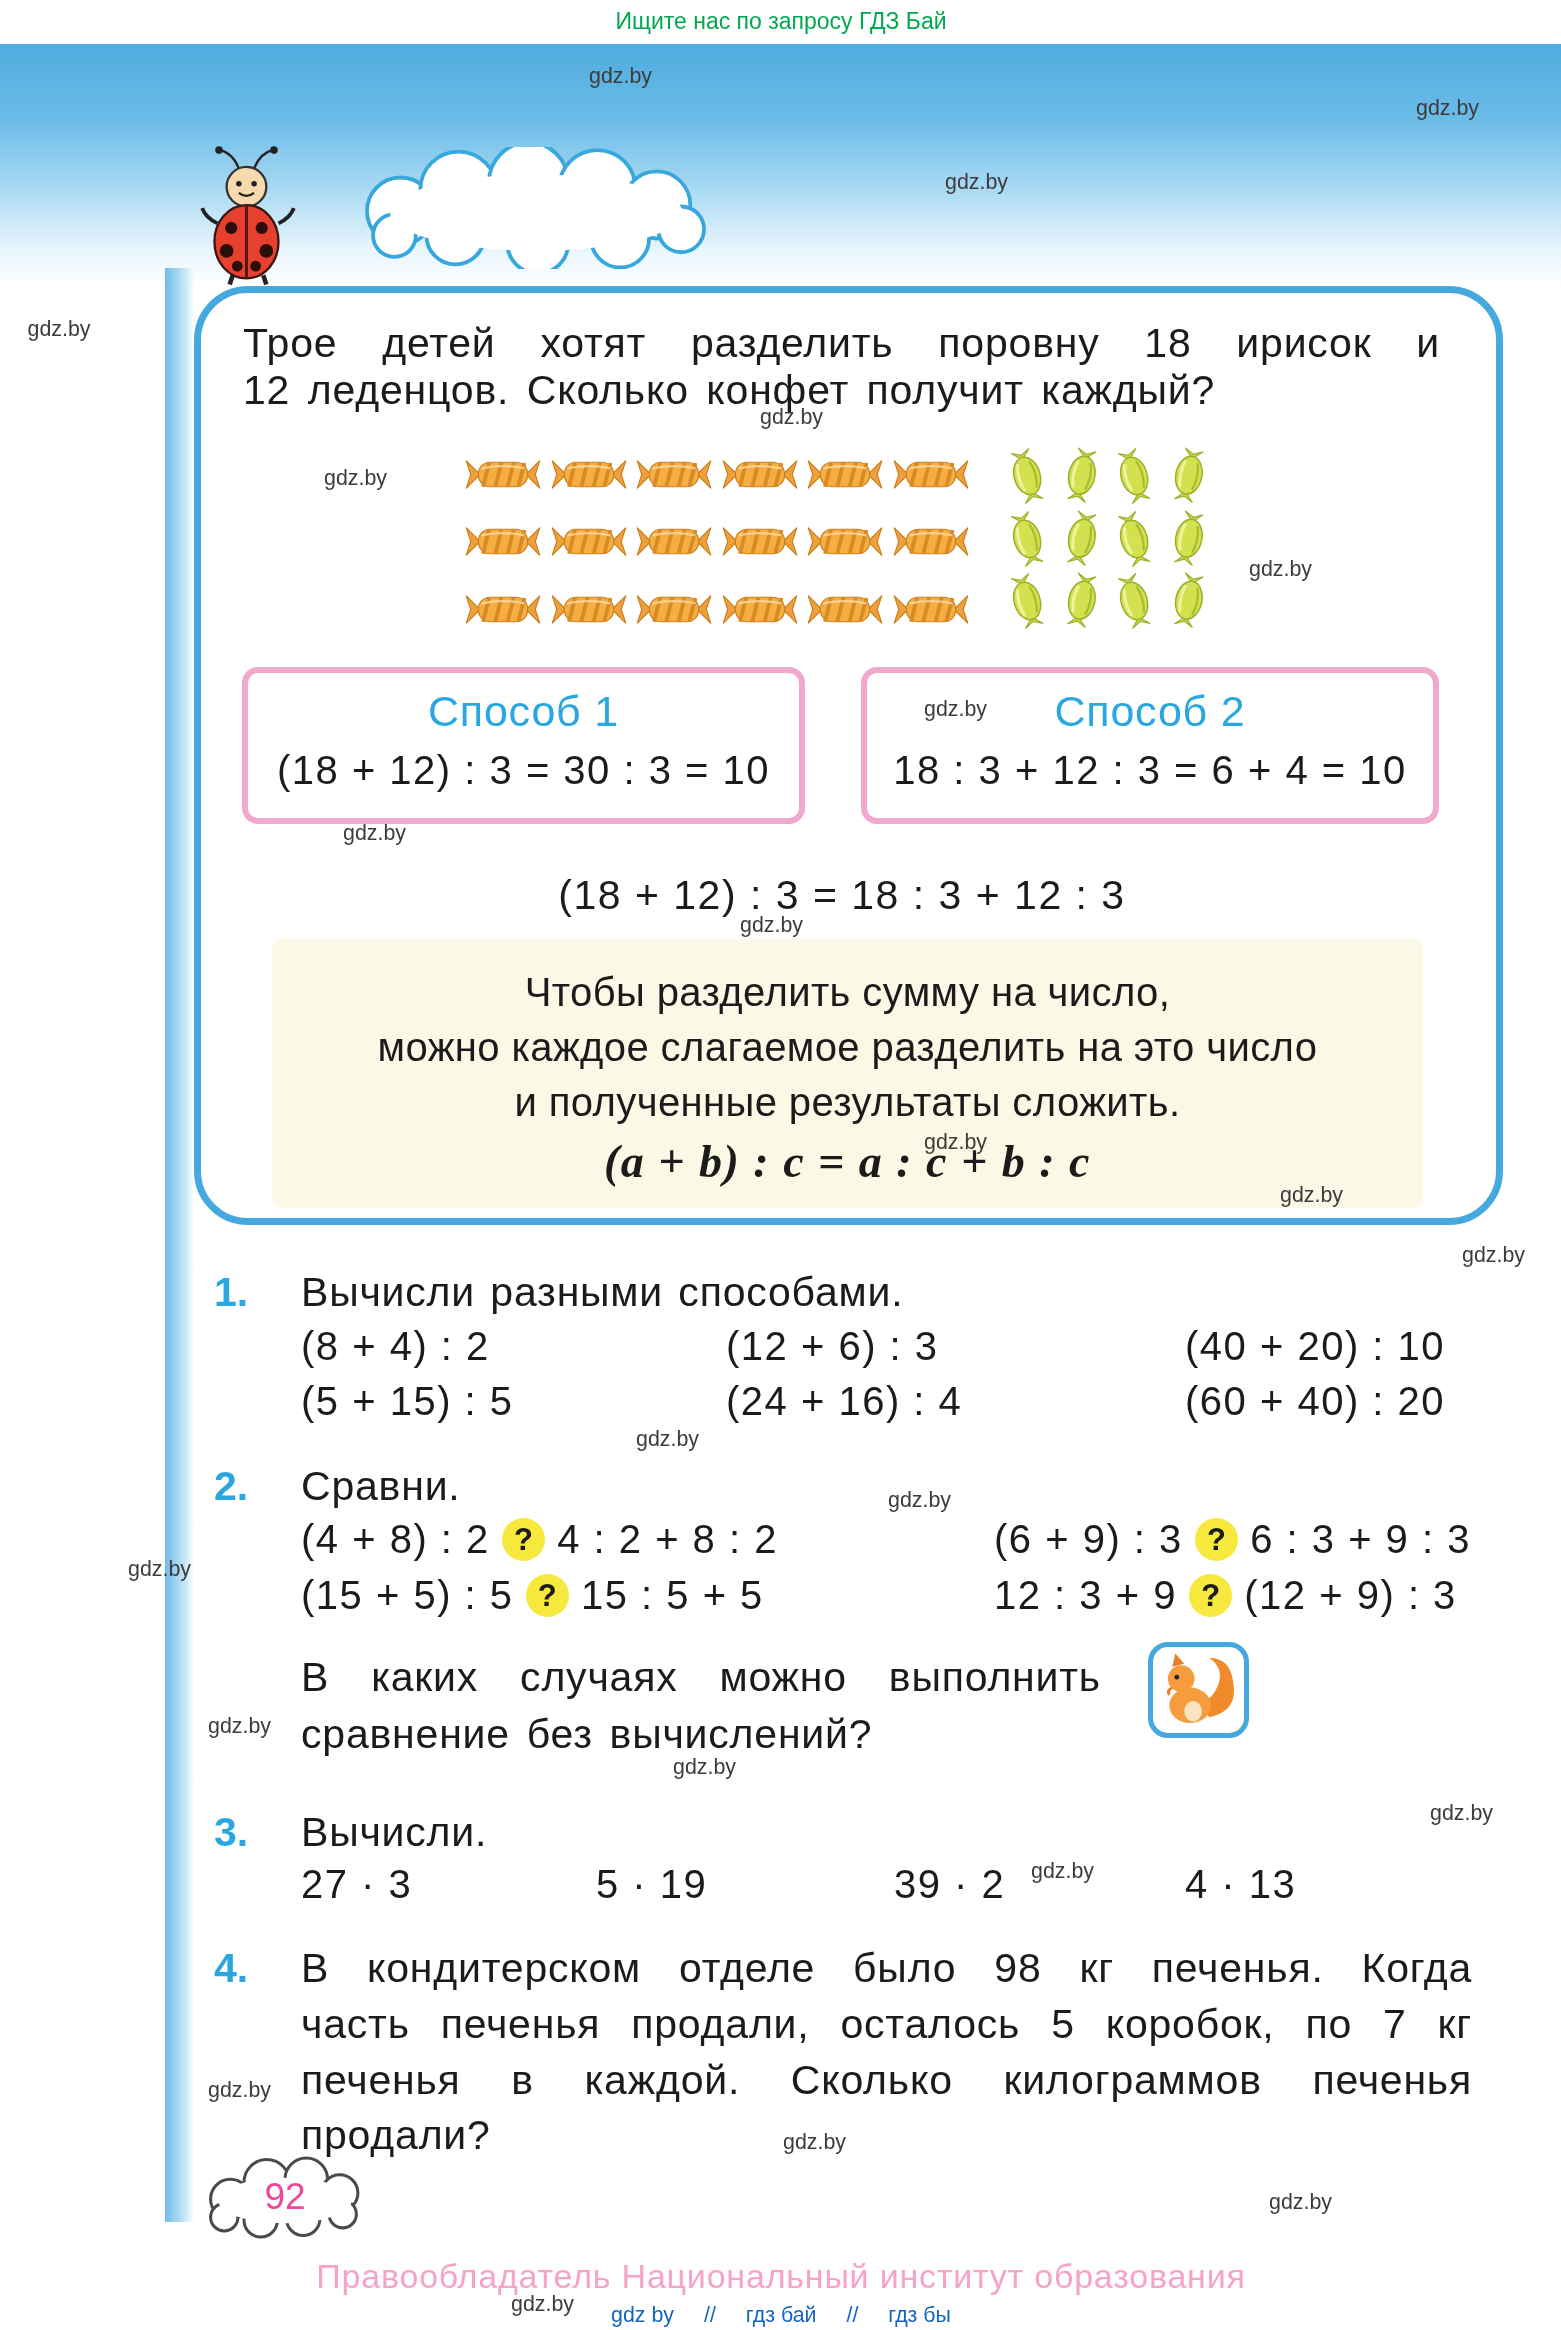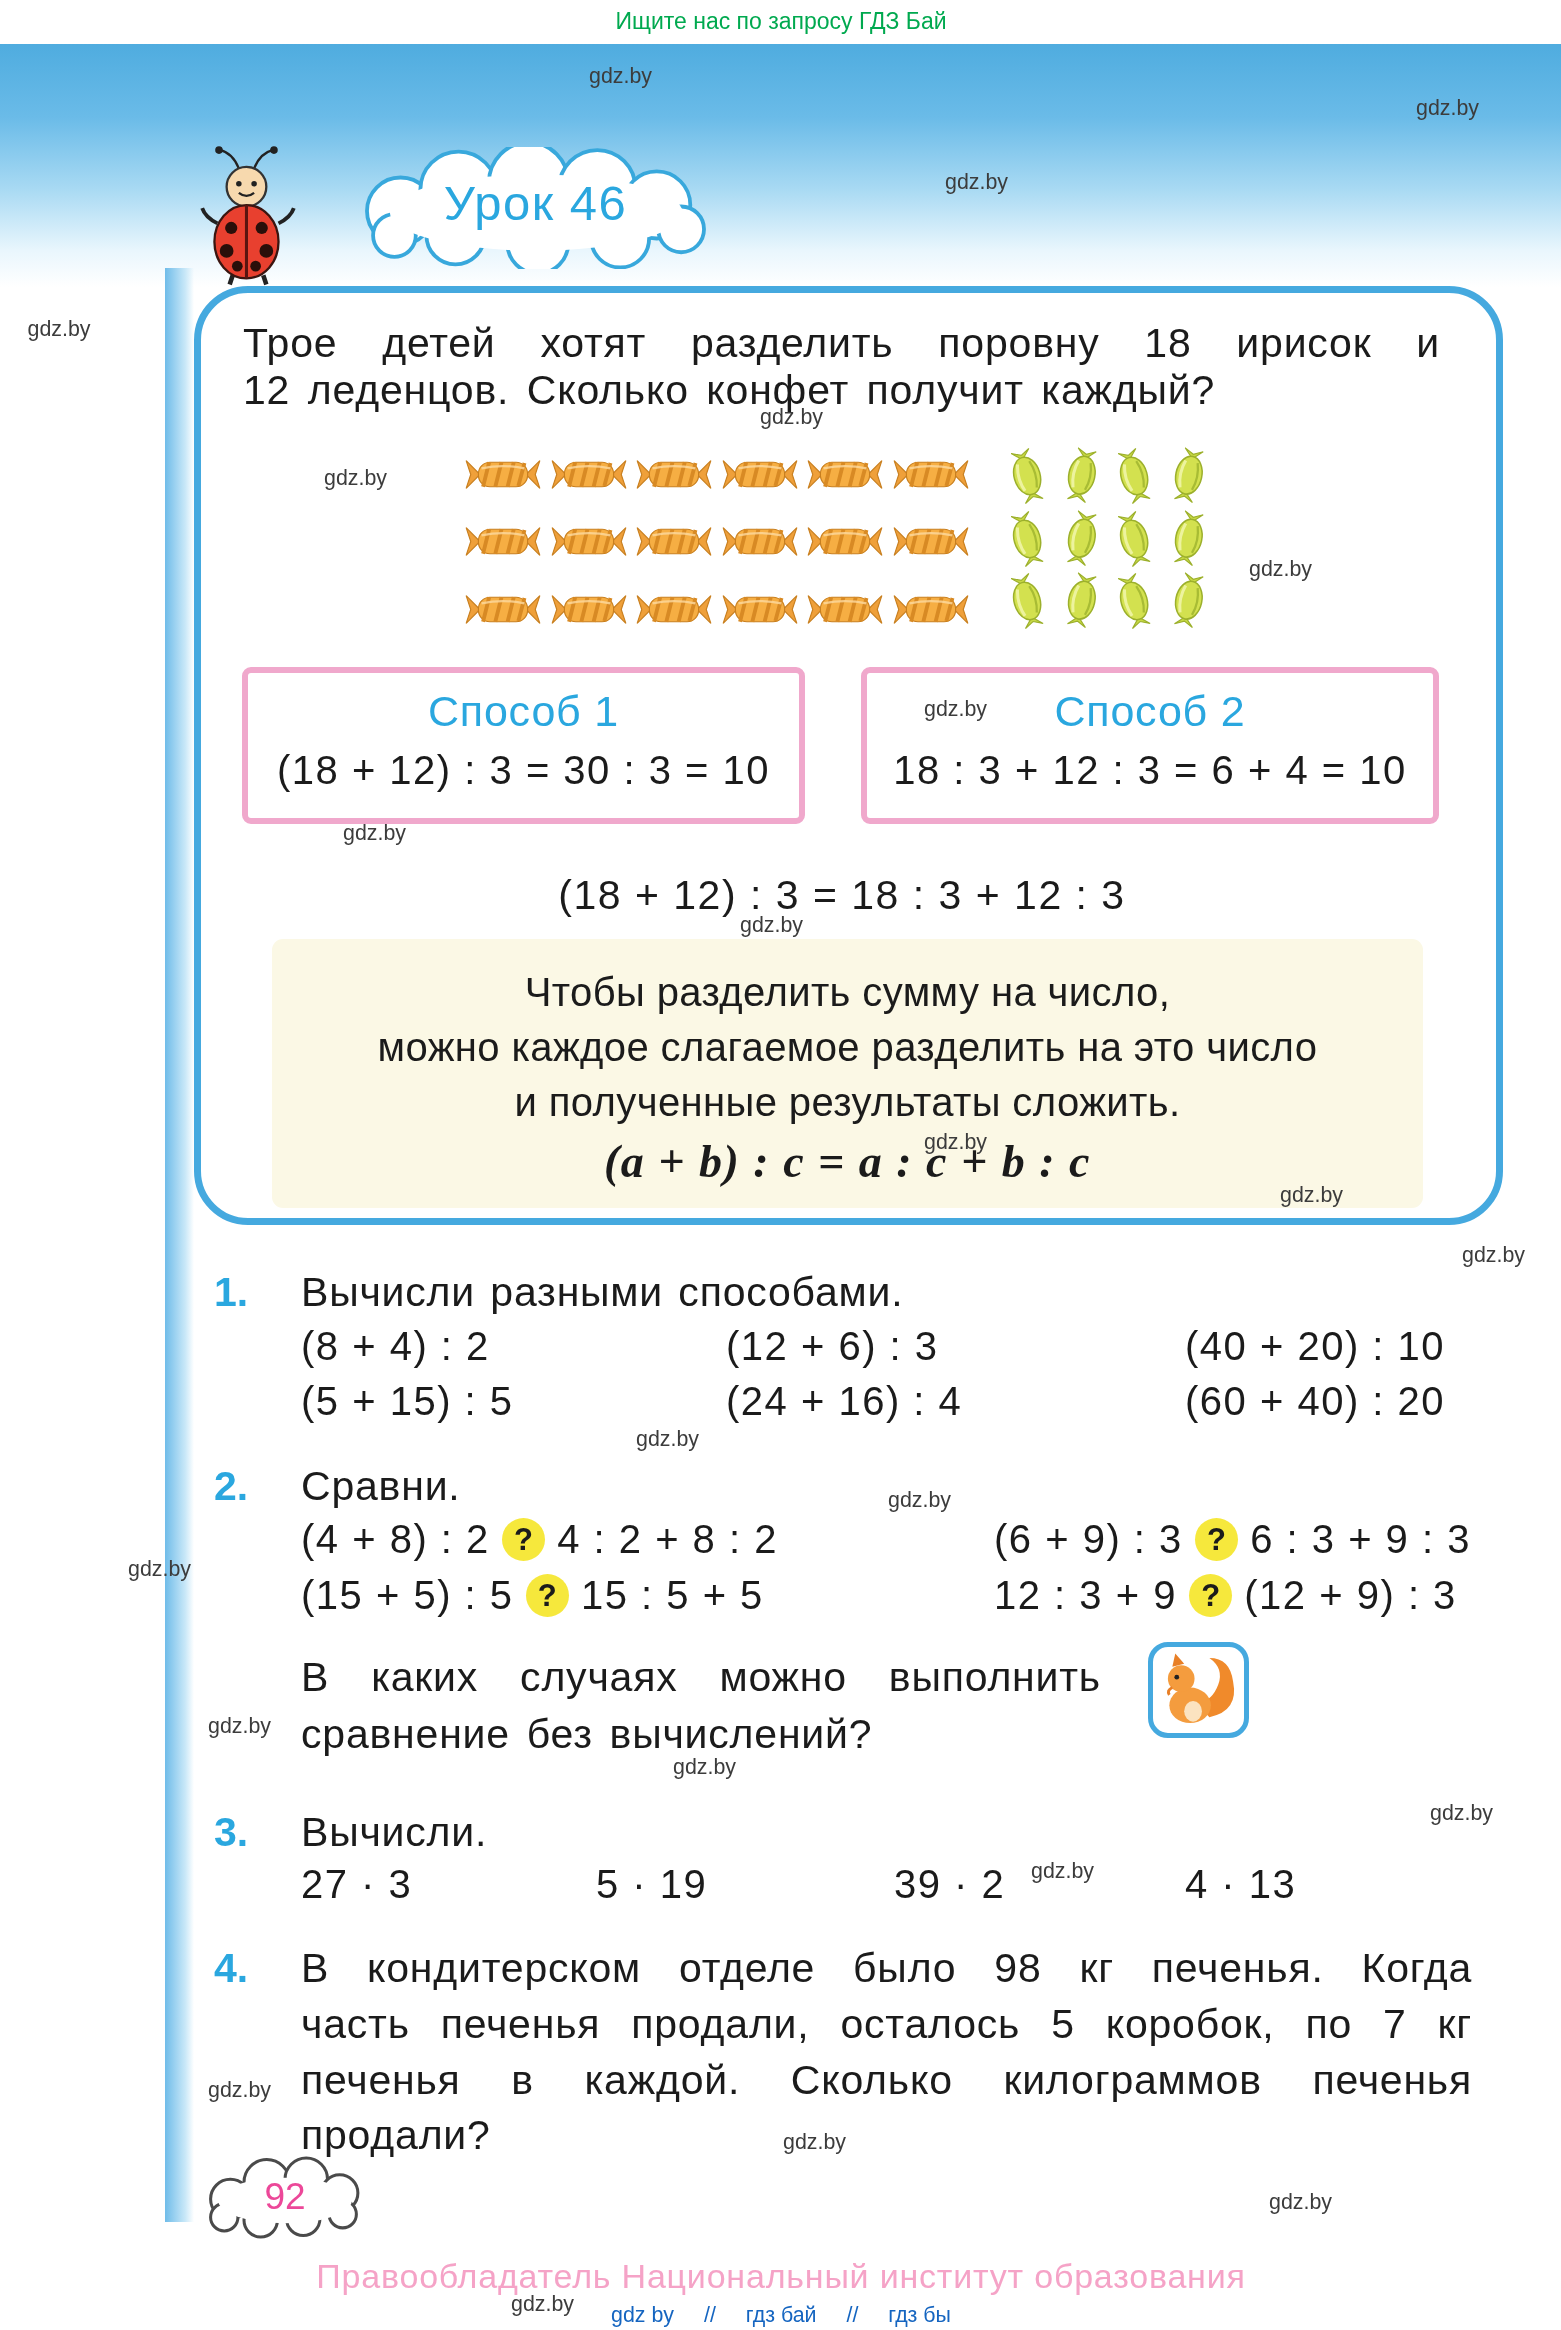--- a/index.html
+++ b/index.html
@@ -29,21 +29,21 @@
 
   .toffee-grid { position:absolute; left:463px; top:453px; display:grid;
                  grid-template-columns:repeat(6,81px); gap:21.4px 4.6px; z-index:2; }
   .lolli-grid  { position:absolute; left:1003px; top:448px; display:grid;
                  grid-template-columns:repeat(4,52px); gap:4.6px 1.5px; z-index:2; }
   .candy { display:inline-block; }
   .candy.ra { transform:rotate(-16deg); }
   .candy.rb { transform:rotate(12deg); }
 
   .method-box { position:absolute; top:667px; height:157px; border:6.1px solid #F0A8CC;
-                border-radius:9px; background:#fff; display:flex; flex-direction:column;
+                border-radius:16px; background:#fff; display:flex; flex-direction:column;
                 align-items:center; padding-top:13.8px; gap:12.2px; z-index:2; }
   .method-box.m1 { left:242px; width:563px; }
   .method-box.m2 { left:861px; width:578px; }
   .method-title { font-size:43px; color:#2AA7DF; letter-spacing:0.8px; }
   .method-expr { font-size:40px; letter-spacing:1.5px; white-space:nowrap; }
 
   .combined-eq { position:absolute; left:242px; top:872px; width:1200px; text-align:center;
                  font-size:41px; letter-spacing:1.5px; z-index:2; }
 
   .rule-box { position:absolute; left:272px; top:939px; width:1151px; height:269px;
@@ -125,21 +125,20 @@
           <circle cx="163" cy="27" r="25"></circle>
         <circle cx="202" cy="38" r="22"></circle>
           <circle cx="218" cy="54" r="15"></circle>
         <circle cx="178" cy="60" r="19"></circle>
           <circle cx="124" cy="63" r="20"></circle>
         <circle cx="70" cy="58" r="19"></circle>
           <circle cx="30" cy="58" r="14"></circle>
       </g>
       <ellipse cx="123" cy="43" rx="96" ry="25" fill="#ffffff"></ellipse>
     </svg>
-    <span class="label">Урок 46</span>
   </div>
 
   <div class="content-box"></div>
 
   <div class="problem-line l1">Трое детей хотят разделить поровну 18 ирисок и</div>
   <div class="problem-line l2">12 леденцов. Сколько конфет получит каждый?</div>
 
   <div class="toffee-grid" id="toffee-grid">
       <span class="candy"><svg width="80" height="43" viewBox="0 0 104 56">
           <polygon points="22,28 4,10 10,28 4,46" fill="#EFA03A" stroke="#C87F1F" stroke-width="1.5"></polygon>

